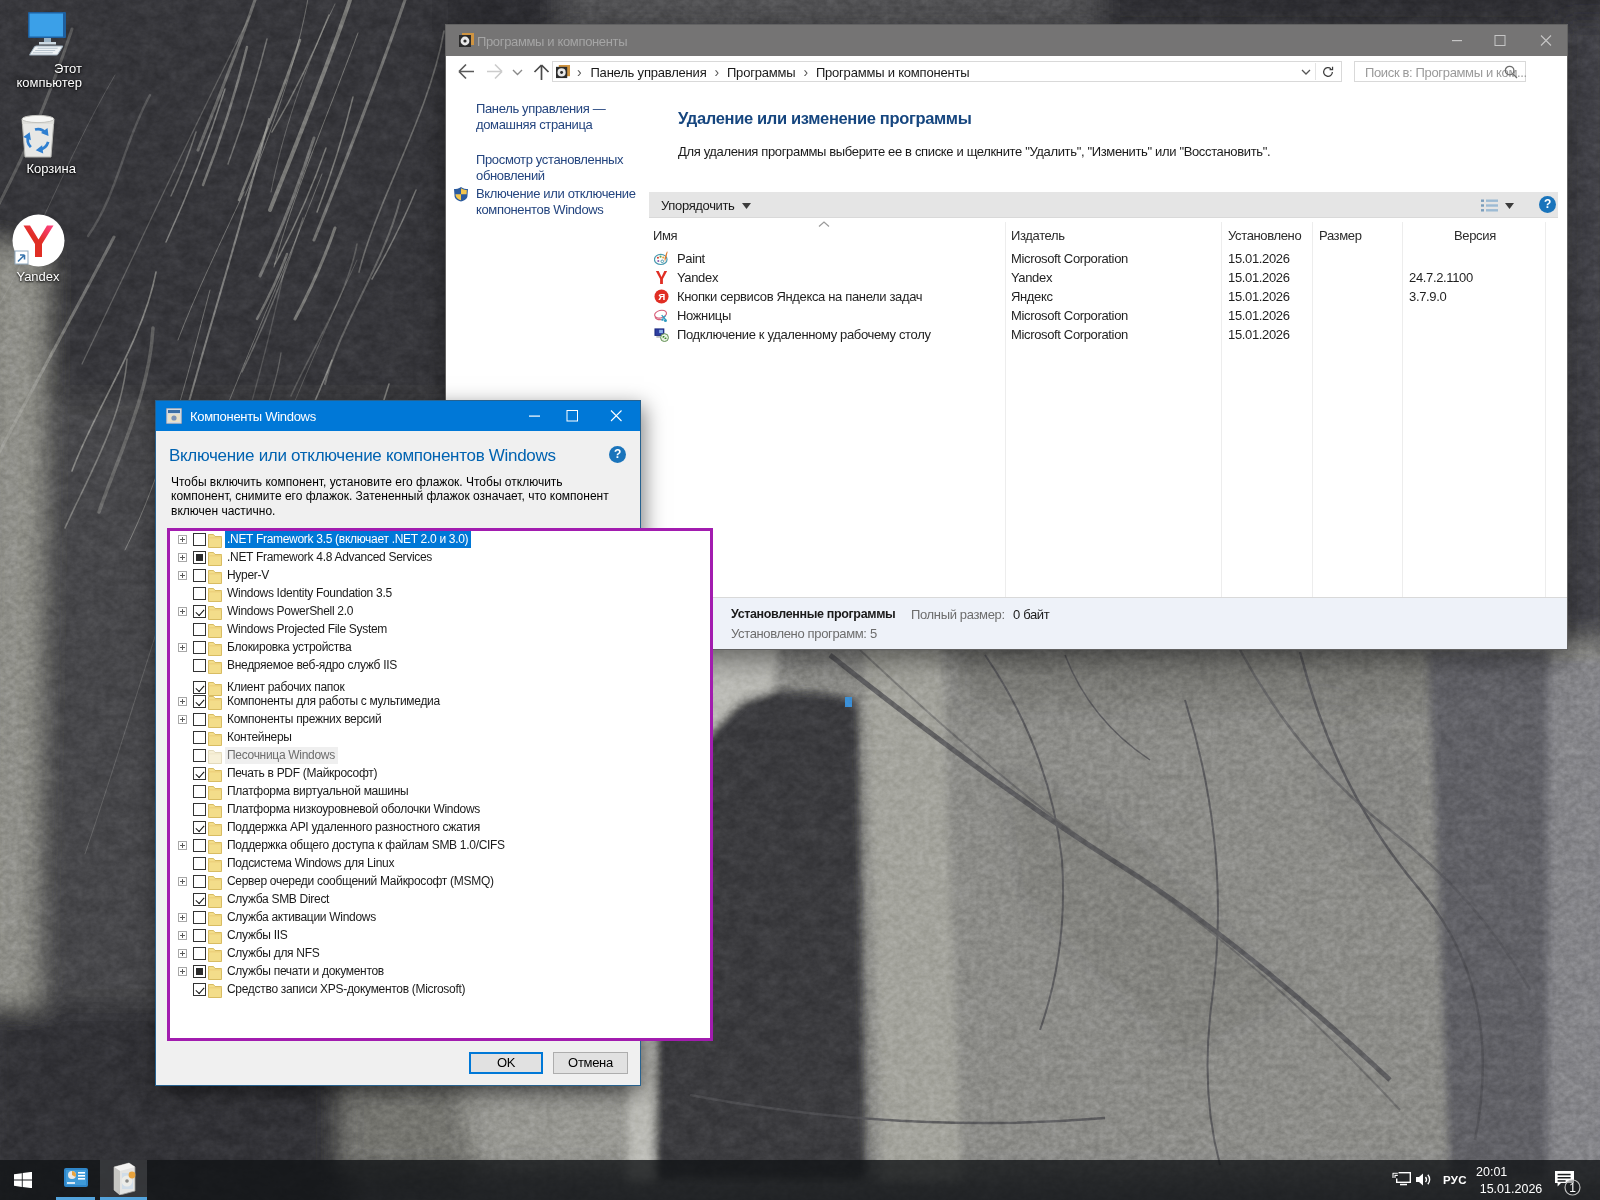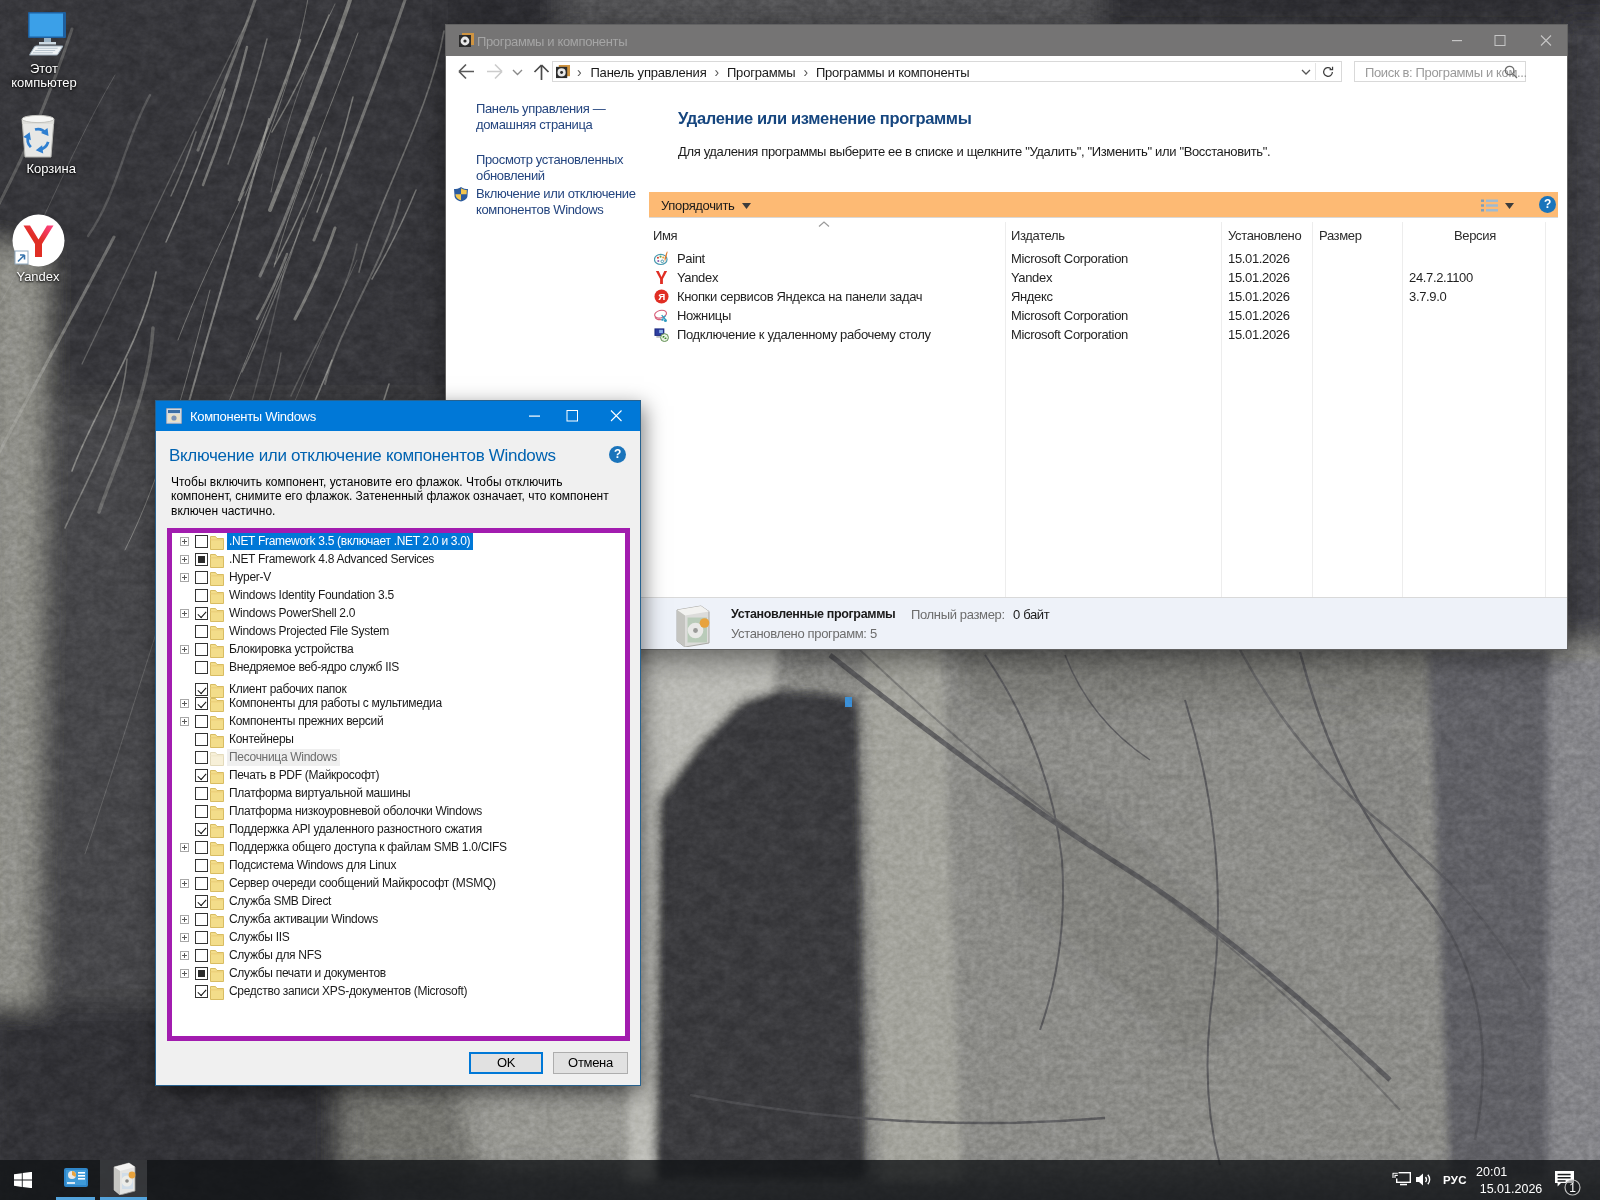--- a/index.html
+++ b/index.html
@@ -134,21 +134,21 @@
   <path d="M1300,652 Q1335,790 1420,890 T1475,1140" stroke-width="2.5"></path>
   <path d="M690,1095 Q900,1135 1105,1118" stroke-width="2.5"></path>
   <path d="M1065,655 Q1090,720 1150,760" stroke-width="1.5"></path>
  </g>
 
  <rect x="845" y="697" width="7" height="10" fill="#2f7fd0"></rect>
  <rect width="1600" height="1200" filter="url(#rockmid)" opacity="0.35" style="mix-blend-mode:soft-light"></rect>
  <rect width="1600" height="1200" filter="url(#grain)" opacity="0.4" style="mix-blend-mode:overlay"></rect>
 </svg>
 
-<div class="dicon" style="left:6px; top:10px; width:76px;">
+<div class="dicon" style="left:6px; top:10px; width:76px;text-align:right;">
   <svg width="50" height="48" viewBox="0 0 50 48" style="display:block;margin:0 auto;">
     <rect x="9" y="2" width="38" height="26" rx="1" fill="#1e5f9e"></rect>
     <rect x="10.5" y="3.5" width="33.5" height="23" fill="#3ba0e8"></rect>
     <rect x="25" y="28" width="7" height="4" fill="#9db3c4"></rect>
     <rect x="20" y="32" width="17" height="2.5" fill="#cdd9e2"></rect>
     <g transform="translate(2,36) skewX(-32)">
         <rect x="14" y="0" width="28" height="9" rx="1" fill="#eef2f5" stroke="#9fb0bd" stroke-width="1"></rect>
       <g stroke="#b7c4ce" stroke-width="1">
           <line x1="18" y1="2.2" x2="38" y2="2.2"></line>
           <line x1="17" y1="4.5" x2="37" y2="4.5"></line>
@@ -258,21 +258,21 @@
   <svg class="abs" style="left:8px;top:162px;" width="14" height="15" viewBox="0 0 14 15">
     <path d="M7,0 C9,1.6 12,2.1 14,2.1 L13.4,9.5 C13,12.5 9,13.9 7,14.6 C5,13.9 1,12.5 0.6,9.5 L0,2.1 C2,2.1 5,1.6 7,0 Z" fill="#2c5b9e"></path>
     <path d="M7,1.2 C8.7,2.4 11,2.9 12.8,3 L12.6,7.3 L7,7.3 Z" fill="#f4c64c"></path>
     <path d="M1.4,7.3 L7,7.3 L7,13.3 C5,12.7 2.2,11.5 1.8,9.1 Z" fill="#f4c64c"></path>
   </svg>
   <a class="abs" style="left:30px;top:161px;line-height:15.5px;">Включение или отключение<br>компонентов Windows</a>
 
   <div class="abs" style="left:232px;top:84px;font-size:16.5px;font-weight:bold;color:#16467f;">Удаление или изменение программы</div>
   <div class="abs" style="left:232px;top:119px;font-size:13px;">Для удаления программы выберите ее в списке и щелкните "Удалить", "Изменить" или "Восстановить".</div>
 
-  <div class="abs" style="left:203px;top:167px;width:909px;height:26px;background:#fdba74;border-bottom:1px solid #d9d9d9;">
+  <div class="abs" style="left:203px;top:167px;width:909px;height:26px;background:#e5e5e5;border-bottom:1px solid #d9d9d9;">
     <span class="abs" style="left:12px;top:6px;">Упорядочить</span>
     <svg class="abs" style="left:93px;top:11px;" width="9" height="6" viewBox="0 0 9 6">
         <path d="M0,0 h9 l-4.5,6 z" fill="#3c3c3c"></path>
       </svg>
     <svg class="abs" style="left:832px;top:7px;" width="17" height="13" viewBox="0 0 17 13">
         <g fill="#7a9ebd">
           <rect x="0" y="0.5" width="3" height="2.4"></rect>
           <rect x="0" y="5.3" width="3" height="2.4"></rect>
           <rect x="0" y="10.1" width="3" height="2.4"></rect>
         </g>
@@ -404,21 +404,21 @@
     <svg class="abs" style="left:408px;top:0;" width="16" height="30" viewBox="0 0 16 30">
         <rect x="3" y="9.5" width="10.5" height="10.5" fill="none" stroke="#fff" stroke-width="1"></rect>
       </svg>
     <svg class="abs" style="left:452px;top:0;" width="16" height="30" viewBox="0 0 16 30">
         <path d="M3,9.5 l10.5,10.5 M13.5,9.5 l-10.5,10.5" stroke="#fff" stroke-width="1.1"></path>
       </svg>
   </div>
   <div class="abs" style="left:13px;top:45px;font-size:17px;color:#0063b1;">Включение или отключение компонентов Windows</div>
   <div class="abs" style="left:453px;top:45px;width:17px;height:17px;border-radius:50%;background:#1a74bb;color:#fff;font-size:12px;font-weight:bold;text-align:center;line-height:17px;">?</div>
   <div class="abs" style="left:15px;top:74px;font-size:12px;color:#000;line-height:14.4px;letter-spacing:0px;">Чтобы включить компонент, установите его флажок. Чтобы отключить<br>компонент, снимите его флажок. Затененный флажок означает, что компонент<br>включен частично.</div>
-  <div class="abs" id="treebox" style="left:11px;top:127px;width:463px;height:513px;background:#fff;border:5px solid #a21caf;overflow:hidden;">
+  <div class="abs" id="treebox" style="left:11px;top:127px;width:546px;height:513px;background:#fff;border:3px solid #a21caf;overflow:hidden;">
   <div class="trow" style="top:0px;">
         <span class="plus"></span>
         <span class="cb "></span>
         <svg class="folder" width="14" height="16" viewBox="0 0 14 16">
           <path d="M0.5,2.5 L5.5,2.5 L7,4.5 L13.5,4.5 L13.5,15.5 L0.5,15.5 Z" fill="#f3dd8a" stroke="#d8bc62" stroke-width="1"></path>
           <path d="M0.5,5.8 L13.5,5.8" stroke="#ecd07a" stroke-width="1.2"></path>
         </svg>
         <span class="lbl" style="background:#0078d7;color:#fff;">.NET Framework 3.5 (включает .NET 2.0 и 3.0)</span>
       </div>
   <div class="trow" style="top:18px;">

